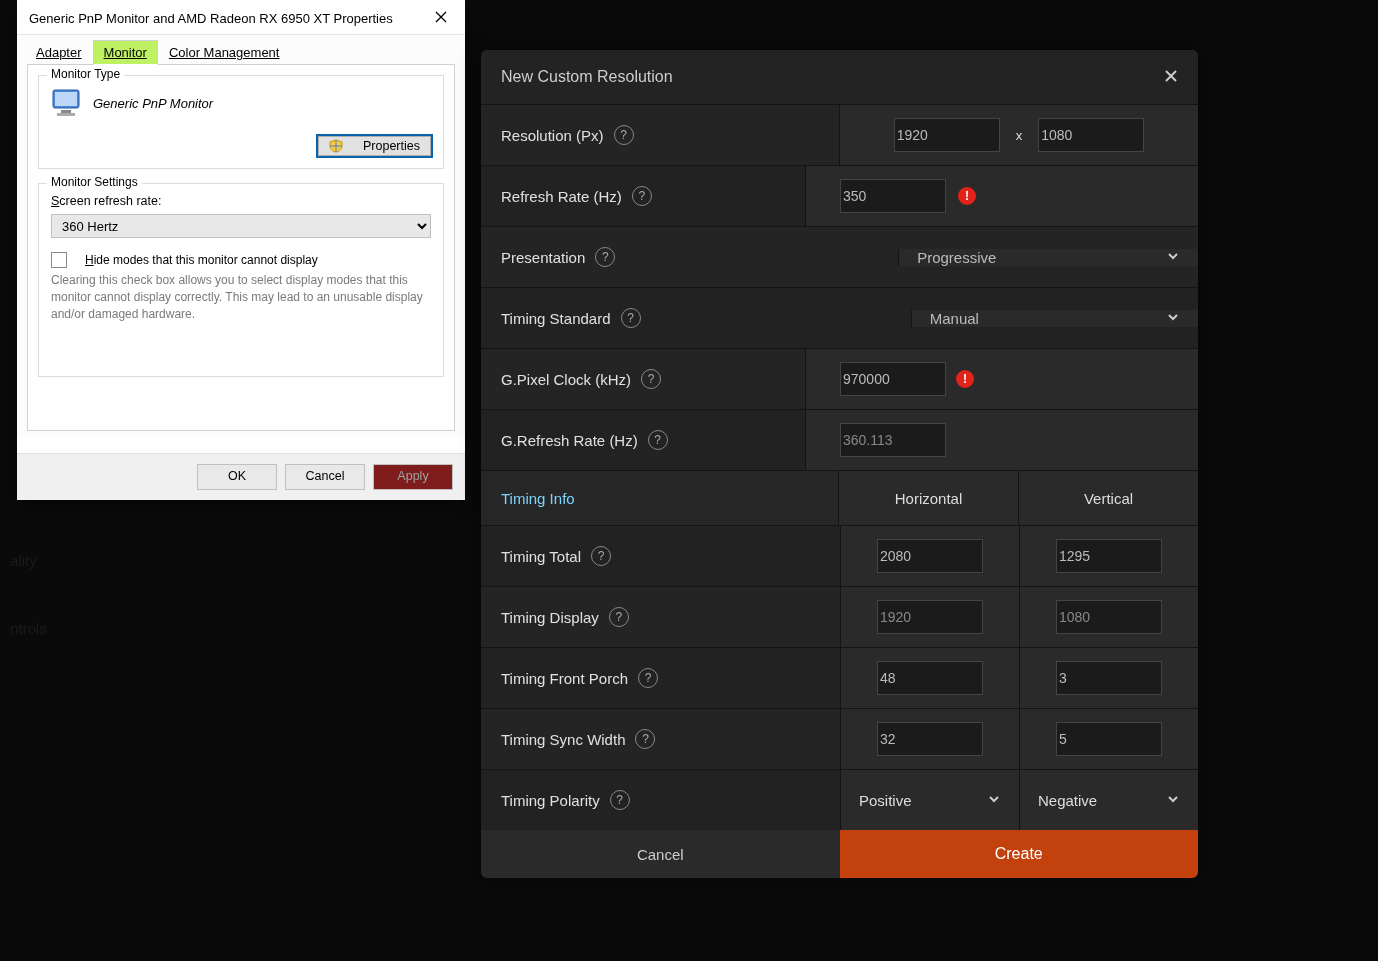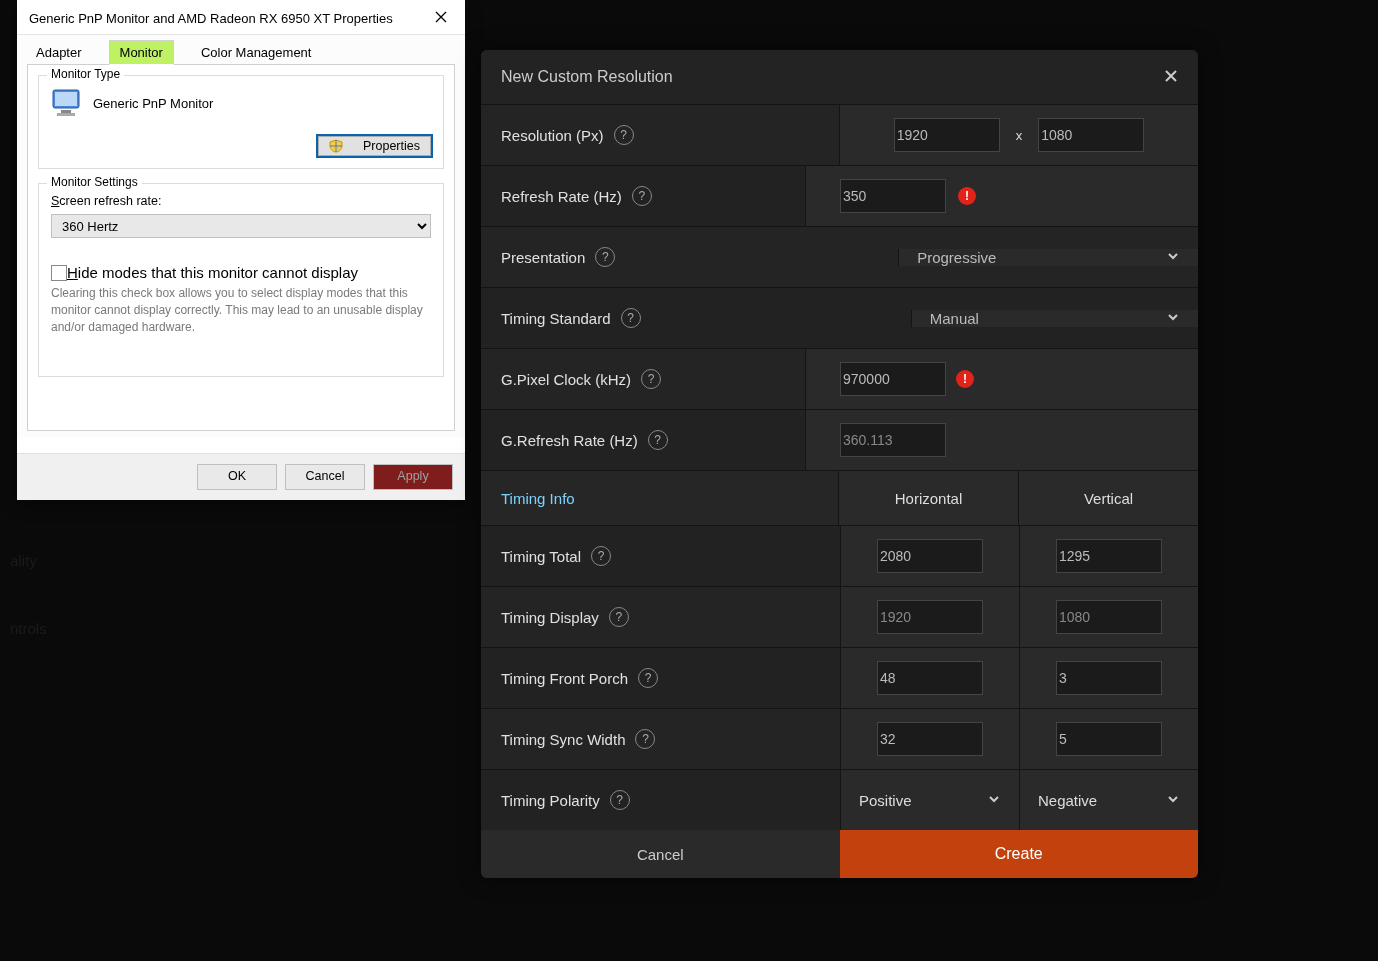--- a/index.html
+++ b/index.html
@@ -43,24 +43,25 @@
   }
   .win-close svg { width: 12px; height: 12px; }
   .win-body {
     background: #fcfcfc;
     border-top: 1px solid #e5e5e5;
     padding: 4px 10px 0 10px;
     height: 398px;
   }
   .win-tabs {
     display: flex;
-    gap: 16px;
+    gap: 0;
     margin-left: -2px;
     position: relative;
     top: 1px;
+    text-decoration: underline;
   }
   .win-tab {
     padding: 4px 10px;
     font-size: 13px;
     border: 1px solid transparent;
     cursor: default;
   }
   .win-tab.active {
     background: #bef264;
     border: 1px solid #d0d0d0;
@@ -88,20 +89,21 @@
     background: #ffffff;
     padding: 0 4px;
     font-size: 12px;
     color: #000;
   }
   .monitor-row {
     display: flex;
     align-items: center;
     gap: 10px;
     margin-top: 2px;
+    font-style: italic;
   }
   .monitor-icon {
     width: 32px;
     height: 30px;
     display: inline-block;
   }
   .properties-btn {
     display: inline-flex;
     gap: 20px;
     background: #e1e1e1;
@@ -122,23 +124,23 @@
     height: 24px;
     margin-top: 6px;
     background: #e8e8e8;
     border: 1px solid #c0c0c0;
     font-size: 13px;
     padding: 0 6px;
   }
   .checkbox-row {
     display: flex;
     align-items: center;
-    gap: 0;
-    margin-top: 26px;
-    font-size: 15px;
+    gap: 18px;
+    margin-top: 14px;
+    font-size: 12px;
   }
   .win-checkbox {
     width: 14px;
     height: 14px;
     border: 1px solid #888;
     background: #fff;
   }
   .helper-text {
     color: #7a7a7a;
     font-size: 12px;

